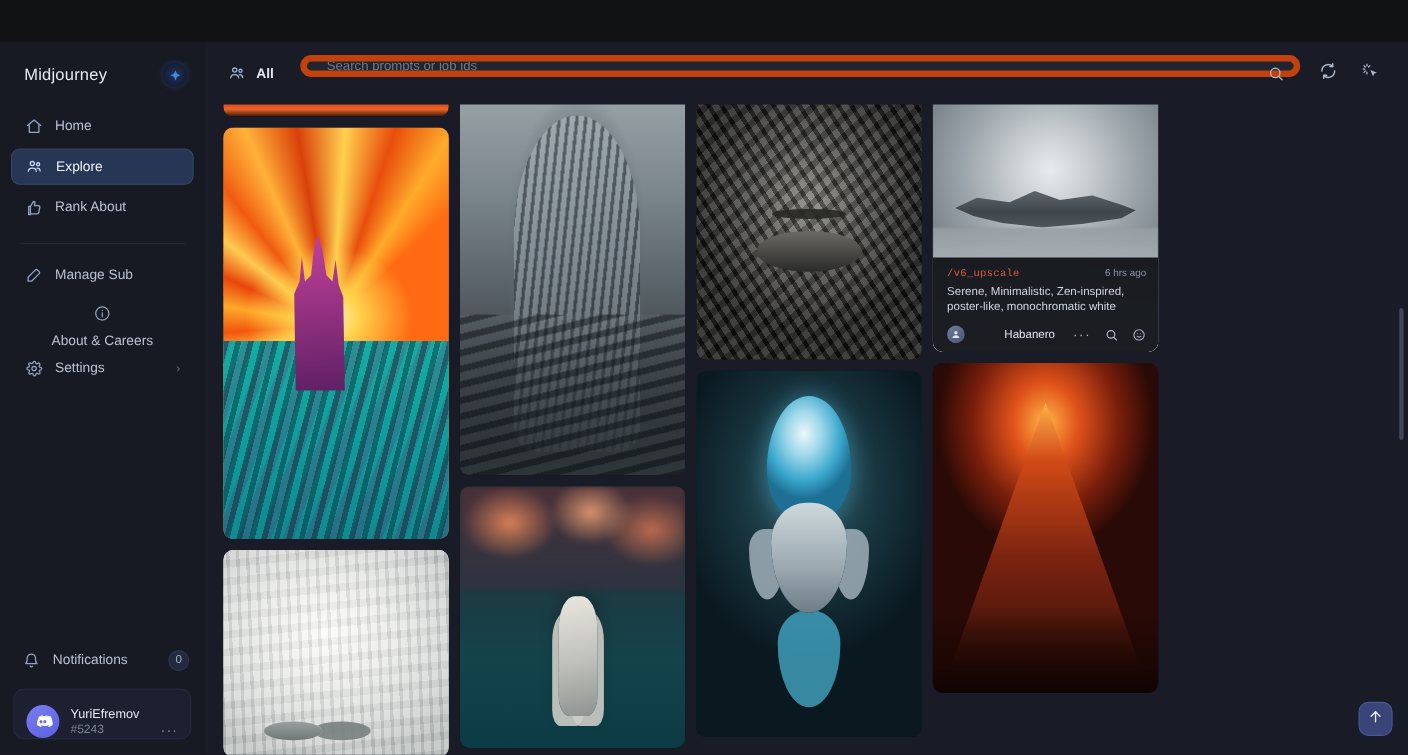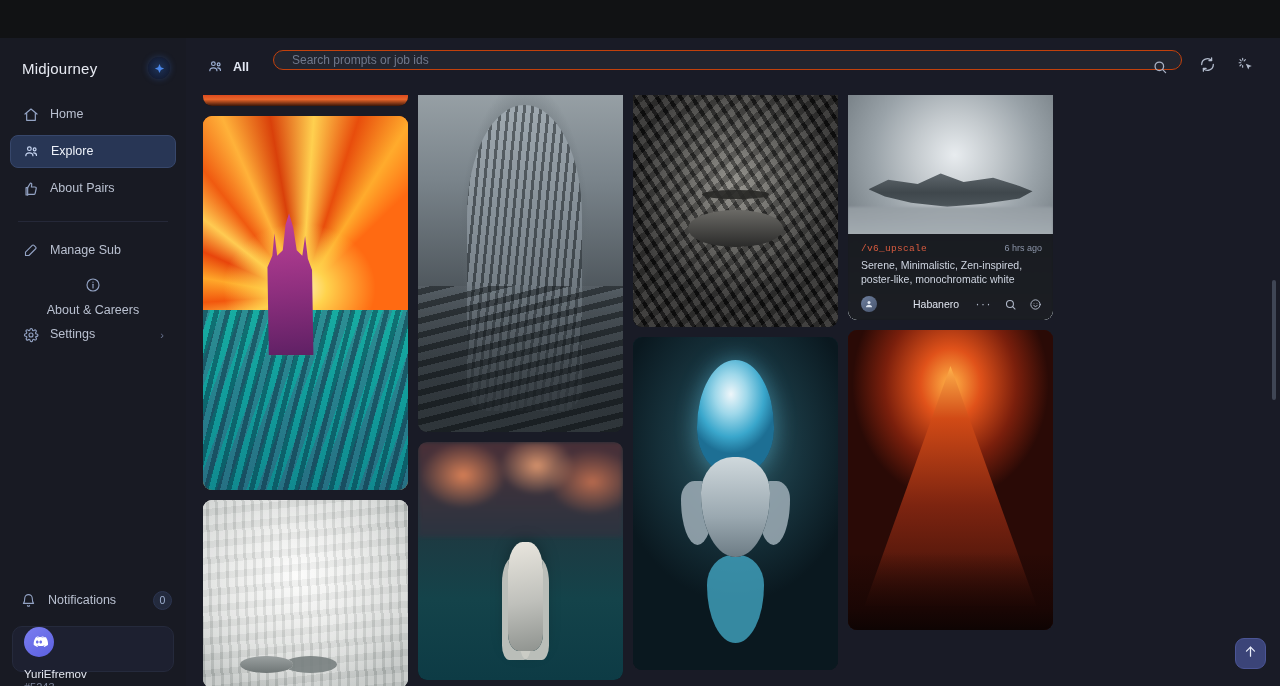--- a/index.html
+++ b/index.html
@@ -82,23 +82,22 @@
   .notifbadge{
     margin-left:auto; min-width:19px; height:19px; border-radius:50%;
     background:#232a3d; color:#9fb0d0; font-size:10.5px;
     display:flex; align-items:center; justify-content:center;
     border:1px solid #2c3550;
   }
 
   .userbox{
     margin:0 12px 14px 12px; height:46px; border-radius:10px;
     background:#1d2030; border:1px solid #252a3c;
-    display:flex; align-items:flex-start; gap:10px; padding:0 11px;
+    display:flex; align-items:flex-end; gap:10px; padding:0 11px;
     cursor:pointer;
-    flex-direction:column;
   }
   .avatar{
     width:30px; height:30px; border-radius:50%;
     background:linear-gradient(145deg,#7b7ef0,#5b5fe0);
     display:flex; align-items:center; justify-content:center; flex:0 0 30px;
   }
   .uname{ font-size:11.5px; color:#e4e8f2; line-height:1.25; }
   .utag{ font-size:11px; color:#7c849a; line-height:1.25; }
   .udots{ margin-left:auto; color:#7c849a; font-size:13px; letter-spacing:1px;}
 
@@ -117,21 +116,21 @@
     color:#e3e8f3; font-size:12.5px; font-weight:700;
     padding:4px 6px 4px 4px; border-radius:7px;
   }
   .filterbtn .ico{ color:#9fb2d6; display:flex; }
 
   .searchwrap{
     flex:1 1 auto; height:34px; position:relative; margin-left:6px;
   }
   .searchbar{
     width:100%; height:20px; border-radius:17px;
-    background:#22252f; border:1px solid #c2410c;
+    background:#22252f; border:6px solid #c2410c;
     color:#dfe3ec; font-size:12px; padding:0 42px 0 18px;
     font-family:"Liberation Sans", sans-serif; outline:none;
   }
   .searchbar::placeholder{ color:#70788c; }
   .searchicon{
     position:absolute; right:14px; top:50%; transform:translateY(-50%);
     color:#aab3c6; display:flex; cursor:pointer;
   }
   .tbicon{
     width:26px; height:26px; display:flex; align-items:center; justify-content:center;
@@ -421,21 +420,21 @@
         <span class="lbl">Explore</span>
       </div>
 
       <div class="navitem">
         <span class="ico">
           <svg width="16" height="16" viewBox="0 0 24 24" fill="none" stroke="currentColor" stroke-width="1.8" stroke-linecap="round" stroke-linejoin="round">
             <path d="M7 21V10l4.2-7c1.3 0 2.1 1 1.9 2.3L12.6 9h5.3c1.3 0 2.2 1.1 1.9 2.3l-1.6 7.2c-.2 1-1.1 1.7-2.1 1.7H7z"></path>
             <path d="M7 10H4.6v11H7"></path>
           </svg>
         </span>
-        <span class="lbl">About Pairs</span>
+        <span class="lbl">Rank About</span>
       </div>
     </div>
 
     <div class="sep"></div>
 
     <div class="navgroup">
 
       <div class="navitem" style="margin-bottom:9px;">
         <span class="ico">
           <svg width="15" height="15" viewBox="0 0 24 24" fill="none" stroke="currentColor" stroke-width="1.8" stroke-linecap="round" stroke-linejoin="round">

